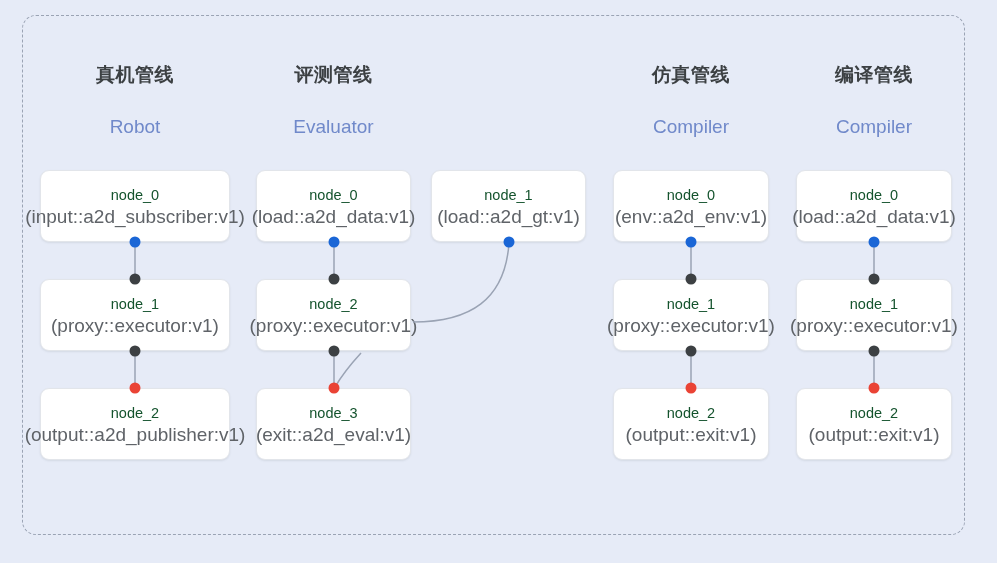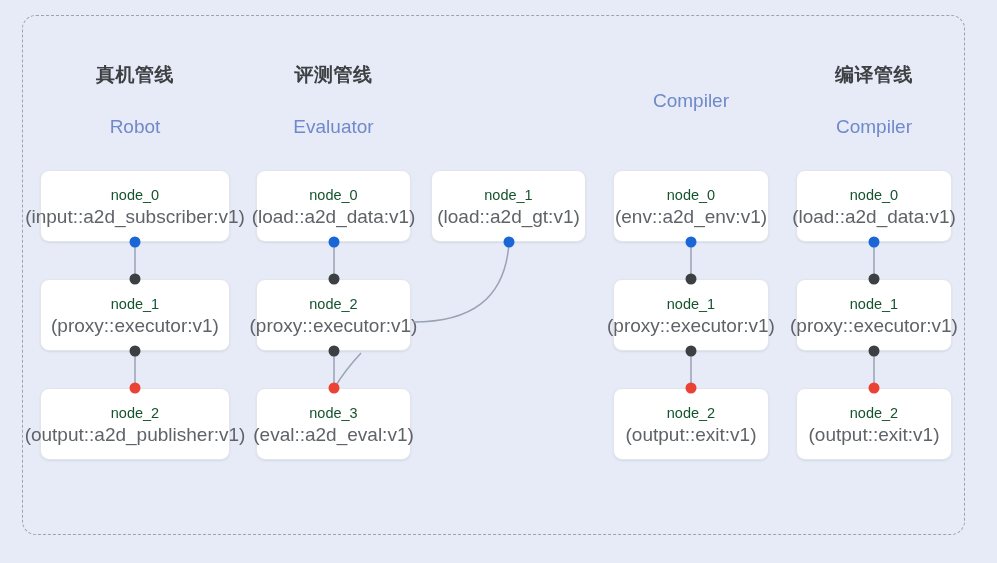--- a/index.html
+++ b/index.html
@@ -167,25 +167,26 @@
 
   <div class="node" style="left:256px; top:279px; width:155px; height:72px;">
     <div class="node-title">node_2</div>
     <div class="node-sub">(proxy::executor:v1)</div>
   </div>
   <div class="port dark" style="left:334px; top:279px;"></div>
   <div class="port dark" style="left:334px; top:351px;"></div>
 
   <div class="node" style="left:256px; top:388px; width:155px; height:72px;">
     <div class="node-title">node_3</div>
-    <div class="node-sub">(eval::a2d_eval:v1)</div>
+    <div class="node-sub">(exit::a2d_eval:v1)</div>
   </div>
   <div class="port red" style="left:334px; top:388px;"></div>
 
   <div class="col-header" style="left:613px; top:62px; width:156px;">
+    <div class="col-title-cn">仿真管线</div>
     <div class="col-title-en">Compiler</div>
   </div>
 
   <div class="node" style="left:613px; top:170px; width:156px; height:72px;">
     <div class="node-title">node_0</div>
     <div class="node-sub">(env::a2d_env:v1)</div>
   </div>
   <div class="port blue" style="left:691px; top:242px;"></div>
 
   <div class="node" style="left:613px; top:279px; width:156px; height:72px;">

